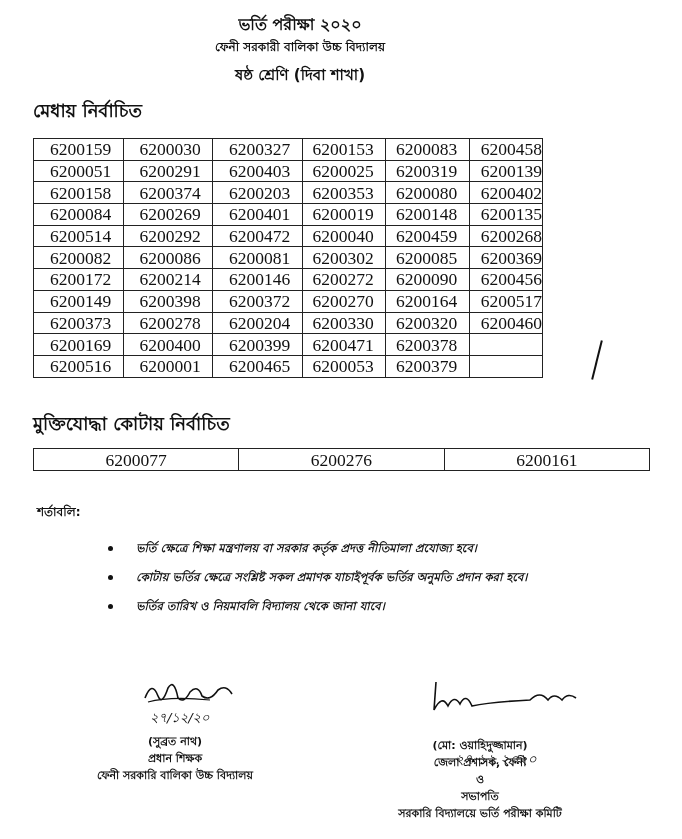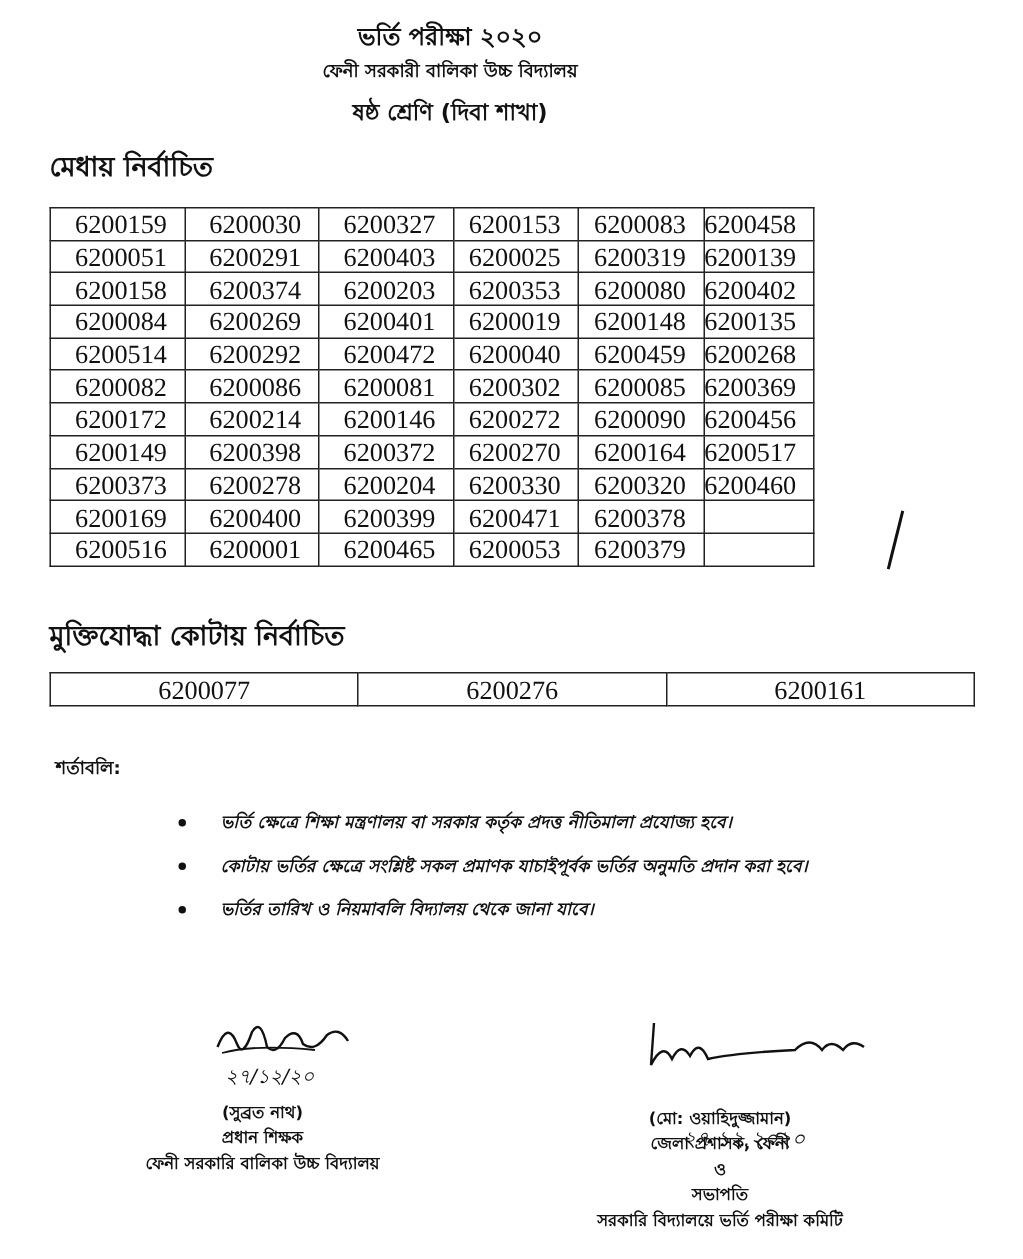--- a/index.html
+++ b/index.html
@@ -16,25 +16,25 @@
   td {
     border: 1px solid #222; font-family: "Liberation Serif", serif; font-size: 17.5px;
     padding: 0; line-height: 20px; height: 20.7px; color: #111;
   }
   #merit-table { left: 33px; top: 138px; width: 510px; }
   #merit-table td { width: 103.6px; }
   #merit-table td.c0 { text-align: left; padding-left: 16px; }
   #merit-table td.c1, #merit-table td.c2 { text-align: left; padding-left: 16px; }
   #merit-table td.c3 { text-align: left; padding-left: 10px; }
   #merit-table td.c4 { text-align: left; padding-left: 10px; }
-  #merit-table td.c5 { text-align: left; padding-left: 0; }
+  #merit-table td.c5 { text-align: right; padding-left: 0; }
   #quota-table { left: 33px; top: 448px; width: 617px; }
   #quota-table td { text-align: center; width: 205px; height: 21px; }
   .slash { position: absolute; left: 596px; top: 340px; width: 2px; height: 40px; background: #111; transform: rotate(14deg); }
-  .conditions { position: absolute; left: 127px; top: 540px; font-size: 11.5px; font-style: italic; font-weight: bold; }
+  .conditions { position: absolute; left: 116px; top: 540px; font-size: 11.5px; font-style: italic; font-weight: bold; }
   .cond-item { position: relative; height: 29px; }
   .cond-item .bullet { position: absolute; left: -8px; top: 6px; width: 5px; height: 5px; background: #111; border-radius: 50%; }
   .cond-item span.text { margin-left: 20px; }
   .sig-block { position: absolute; text-align: center; font-size: 11px; font-weight: bold; }
   .sig-block div { line-height: 17px; }
   .scribble { position: absolute; }
 </style>
 </head>
 <body>
 

